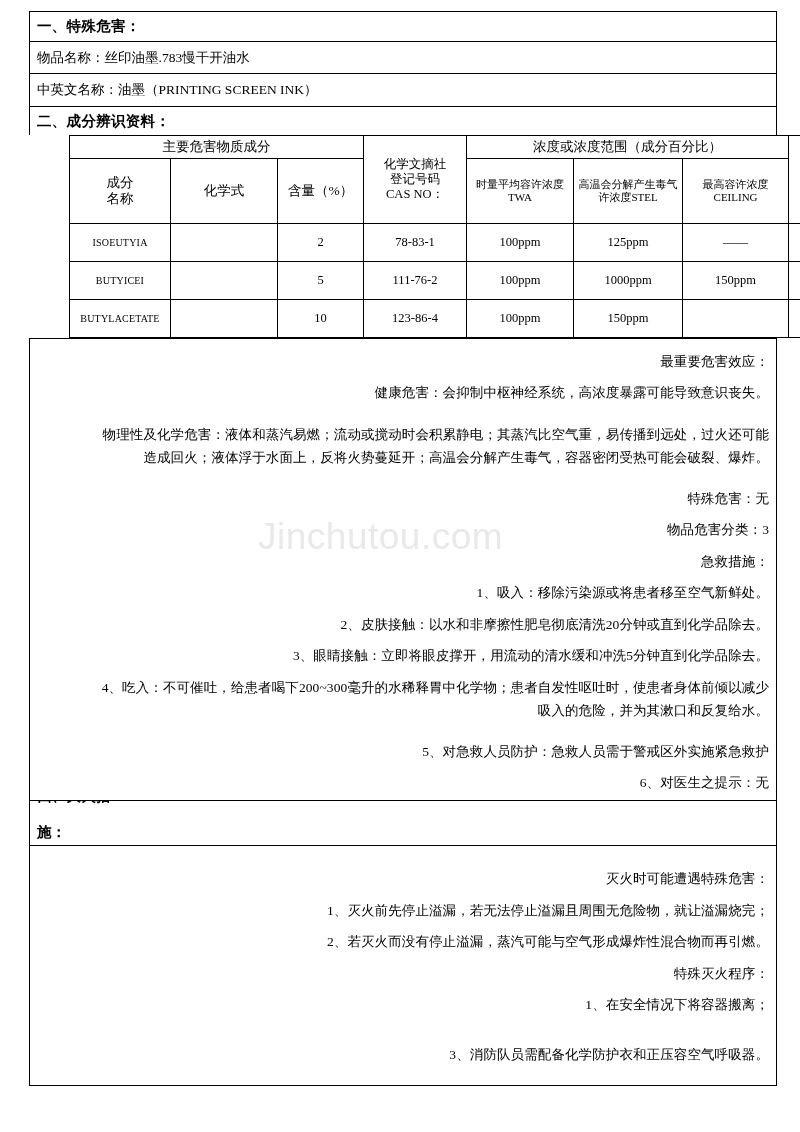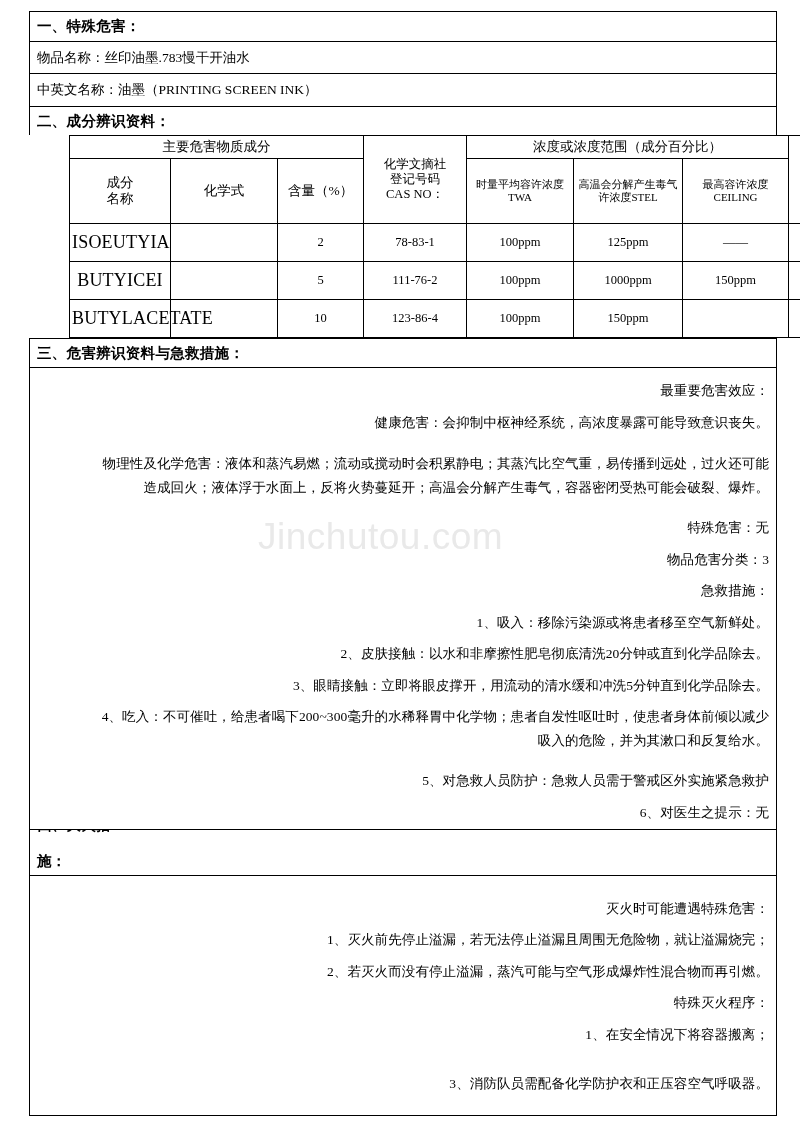--- a/index.html
+++ b/index.html
@@ -96,21 +96,21 @@
     text-align: center;
     vertical-align: middle;
     padding: 3px 2px;
     line-height: 1.18;
   }
   table.comp td.lbl { font-size: 13.5px; }
   table.comp td.small { font-size: 11px; line-height: 1.2; }
   table.comp td.cas  { font-size: 12.5px; line-height: 1.2; }
   table.comp td.vert { font-size: 13px; line-height: 1.25; }
   table.comp .data { font-size: 12.5px; }
-  table.comp .name-cell { font-size: 18px; letter-spacing: 0.2px; }
+  table.comp .name-cell { font-size: 10px; letter-spacing: 0.2px; }
 
   
   .clip-wrap {
     position: relative;
     height: 23px;
     overflow: hidden;
   }
   .clip-wrap .sect-head {
     position: absolute;
     left: 0;
@@ -222,23 +222,20 @@
           <td class="data">123-86-4</td>
           <td class="data">100ppm</td>
           <td class="data">150ppm</td>
           <td class="data"></td>
           <td class="data"></td>
         </tr>
       </tbody>
     </table>
   </div>
 
-  <div class="blk">
-    <div class="sect-head">三、危害辨识资料与急救措施：</div>
-  </div>
 
   <div class="blk body-blk">
     <div class="sp-sm"></div>
     <div class="ln">最重要危害效应：</div>
     <div class="sp-md"></div>
     <div class="ln">健康危害：会抑制中枢神经系统，高浓度暴露可能导致意识丧失。</div>
     <div class="sp-md"></div>
     <div class="sp-sm"></div>
     <div class="ln">物理性及化学危害：液体和蒸汽易燃；流动或搅动时会积累静电；其蒸汽比空气重，易传播到远处，过火还可能</div>
     <div class="sp-sm"></div>

